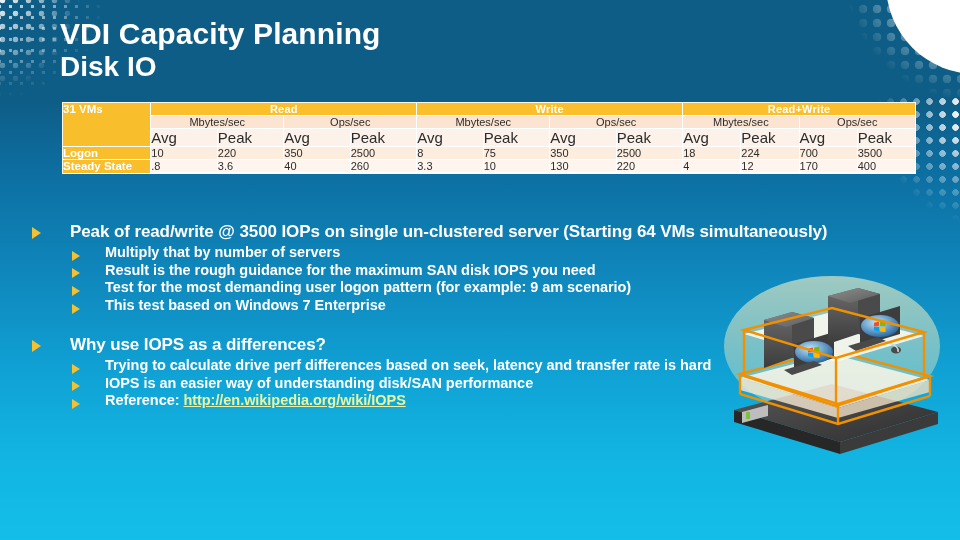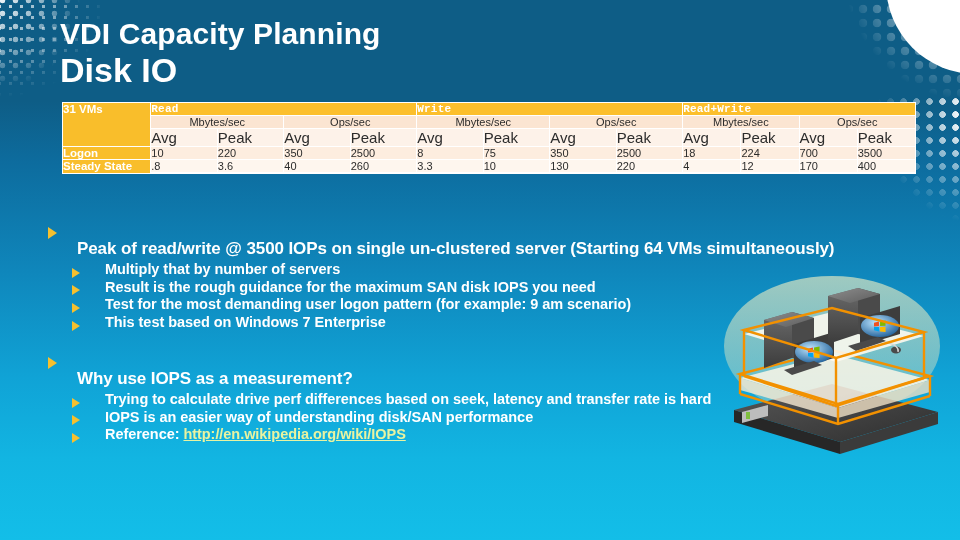--- a/index.html
+++ b/index.html
@@ -66,33 +66,33 @@
     pointer-events:none;
   }
 
   
   .title-block{position:absolute;left:60px;top:18px;}
   .title-main{
     font-size:30px;font-weight:bold;color:#ffffff;line-height:1.08;
     letter-spacing:.1px;white-space:nowrap;
   }
   .title-sub{
-    font-size:34px;font-weight:bold;color:#ffffff;line-height:1.1;
+    font-size:28px;font-weight:bold;color:#ffffff;line-height:1.1;
     margin-top:2px;white-space:nowrap;
   }
 
   
   .tbl-wrap{position:absolute;left:62px;top:102px;width:854px;}
   table.iotbl{border-collapse:collapse;width:854px;table-layout:fixed;
     font-size:11.5px;color:#2c2c2c;}
   table.iotbl td{padding:0;}
   .c-rowhdr{background:#F9BE2B;color:#ffffff;font-weight:bold;font-size:11.5px;
     padding:2px 0 2px 8px;border:1px solid #ffffff;vertical-align:top;}
-  .c-grp{background:#FCBF2C;color:#ffffff;font-weight:bold;text-align:left;
-    font-size:11px;padding:2px 0;border:1px solid #ffffff;letter-spacing:.2px;font-family:Liberation Mono, monospace;}
+  .c-grp{background:#FCBF2C;color:#ffffff;font-weight:bold;text-align:center;
+    font-size:11px;padding:2px 0;border:1px solid #ffffff;letter-spacing:.2px;}
   .c-unit{background:#FBE5D2;color:#2c2c2c;text-align:center;font-size:11px;
     padding:2px 0;border:1px solid #ffffff;}
   .c-sub{background:#FDF2E9;color:#2c2c2c;text-align:left;font-size:15px;
     padding:2px 0 2px 5px;border:1px solid #ffffff;}
   .c-val{background:#FDEDDF;color:#2c2c2c;text-align:left;font-size:11px;
     padding:2px 7px 2px 0;border:1px solid #ffffff;}
   .c-val.alt{background:#FEF6EE;}
   .c-blank{background:#FEF8F2;border:1px solid #ffffff;}
 
   
@@ -101,21 +101,21 @@
   .tri{
     flex:none;width:0;height:0;
     border-top:6px solid transparent;border-bottom:6px solid transparent;
     border-left:9px solid #F6C02E;
   }
   .tri2{
     flex:none;width:0;height:0;
     border-top:5px solid transparent;border-bottom:5px solid transparent;
     border-left:8px solid #F6C02E;
   }
-  .lvl1{padding-left:48px;margin-bottom:2px;flex-direction:column;}
+  .lvl1{padding-left:32px;margin-bottom:2px;}
   .lvl1 .txt{
     margin-left:29px;color:#ffffff;font-weight:bold;font-size:17px;
     line-height:1.16;letter-spacing:-.1px;
   }
   .lvl1 .tri{margin-top:5px;}
   .lvl2{padding-left:72px;margin-bottom:1px;align-items:flex-end;}
   .lvl2 .txt{
     margin-left:25px;color:#ffffff;font-weight:bold;font-size:14.5px;
     line-height:1.16;letter-spacing:-.05px;
   }
@@ -260,21 +260,21 @@
 
     <div class="bl lvl2">
       <span class="tri2"></span>
       <span class="txt">This test based on Windows 7 Enterprise</span>
     </div>
 
     <div class="gap"></div>
 
     <div class="bl lvl1">
       <span class="tri"></span>
-      <span class="txt">Why use IOPS as a measurement?</span>
+      <span class="txt">Why use IOPS as a differences?</span>
     </div>
 
     <div class="bl lvl2">
       <span class="tri2"></span>
       <span class="txt">Trying to calculate drive perf differences based on seek, latency and transfer rate is hard</span>
     </div>
 
     <div class="bl lvl2">
       <span class="tri2"></span>
       <span class="txt">IOPS is an easier way of understanding disk/SAN performance</span>

